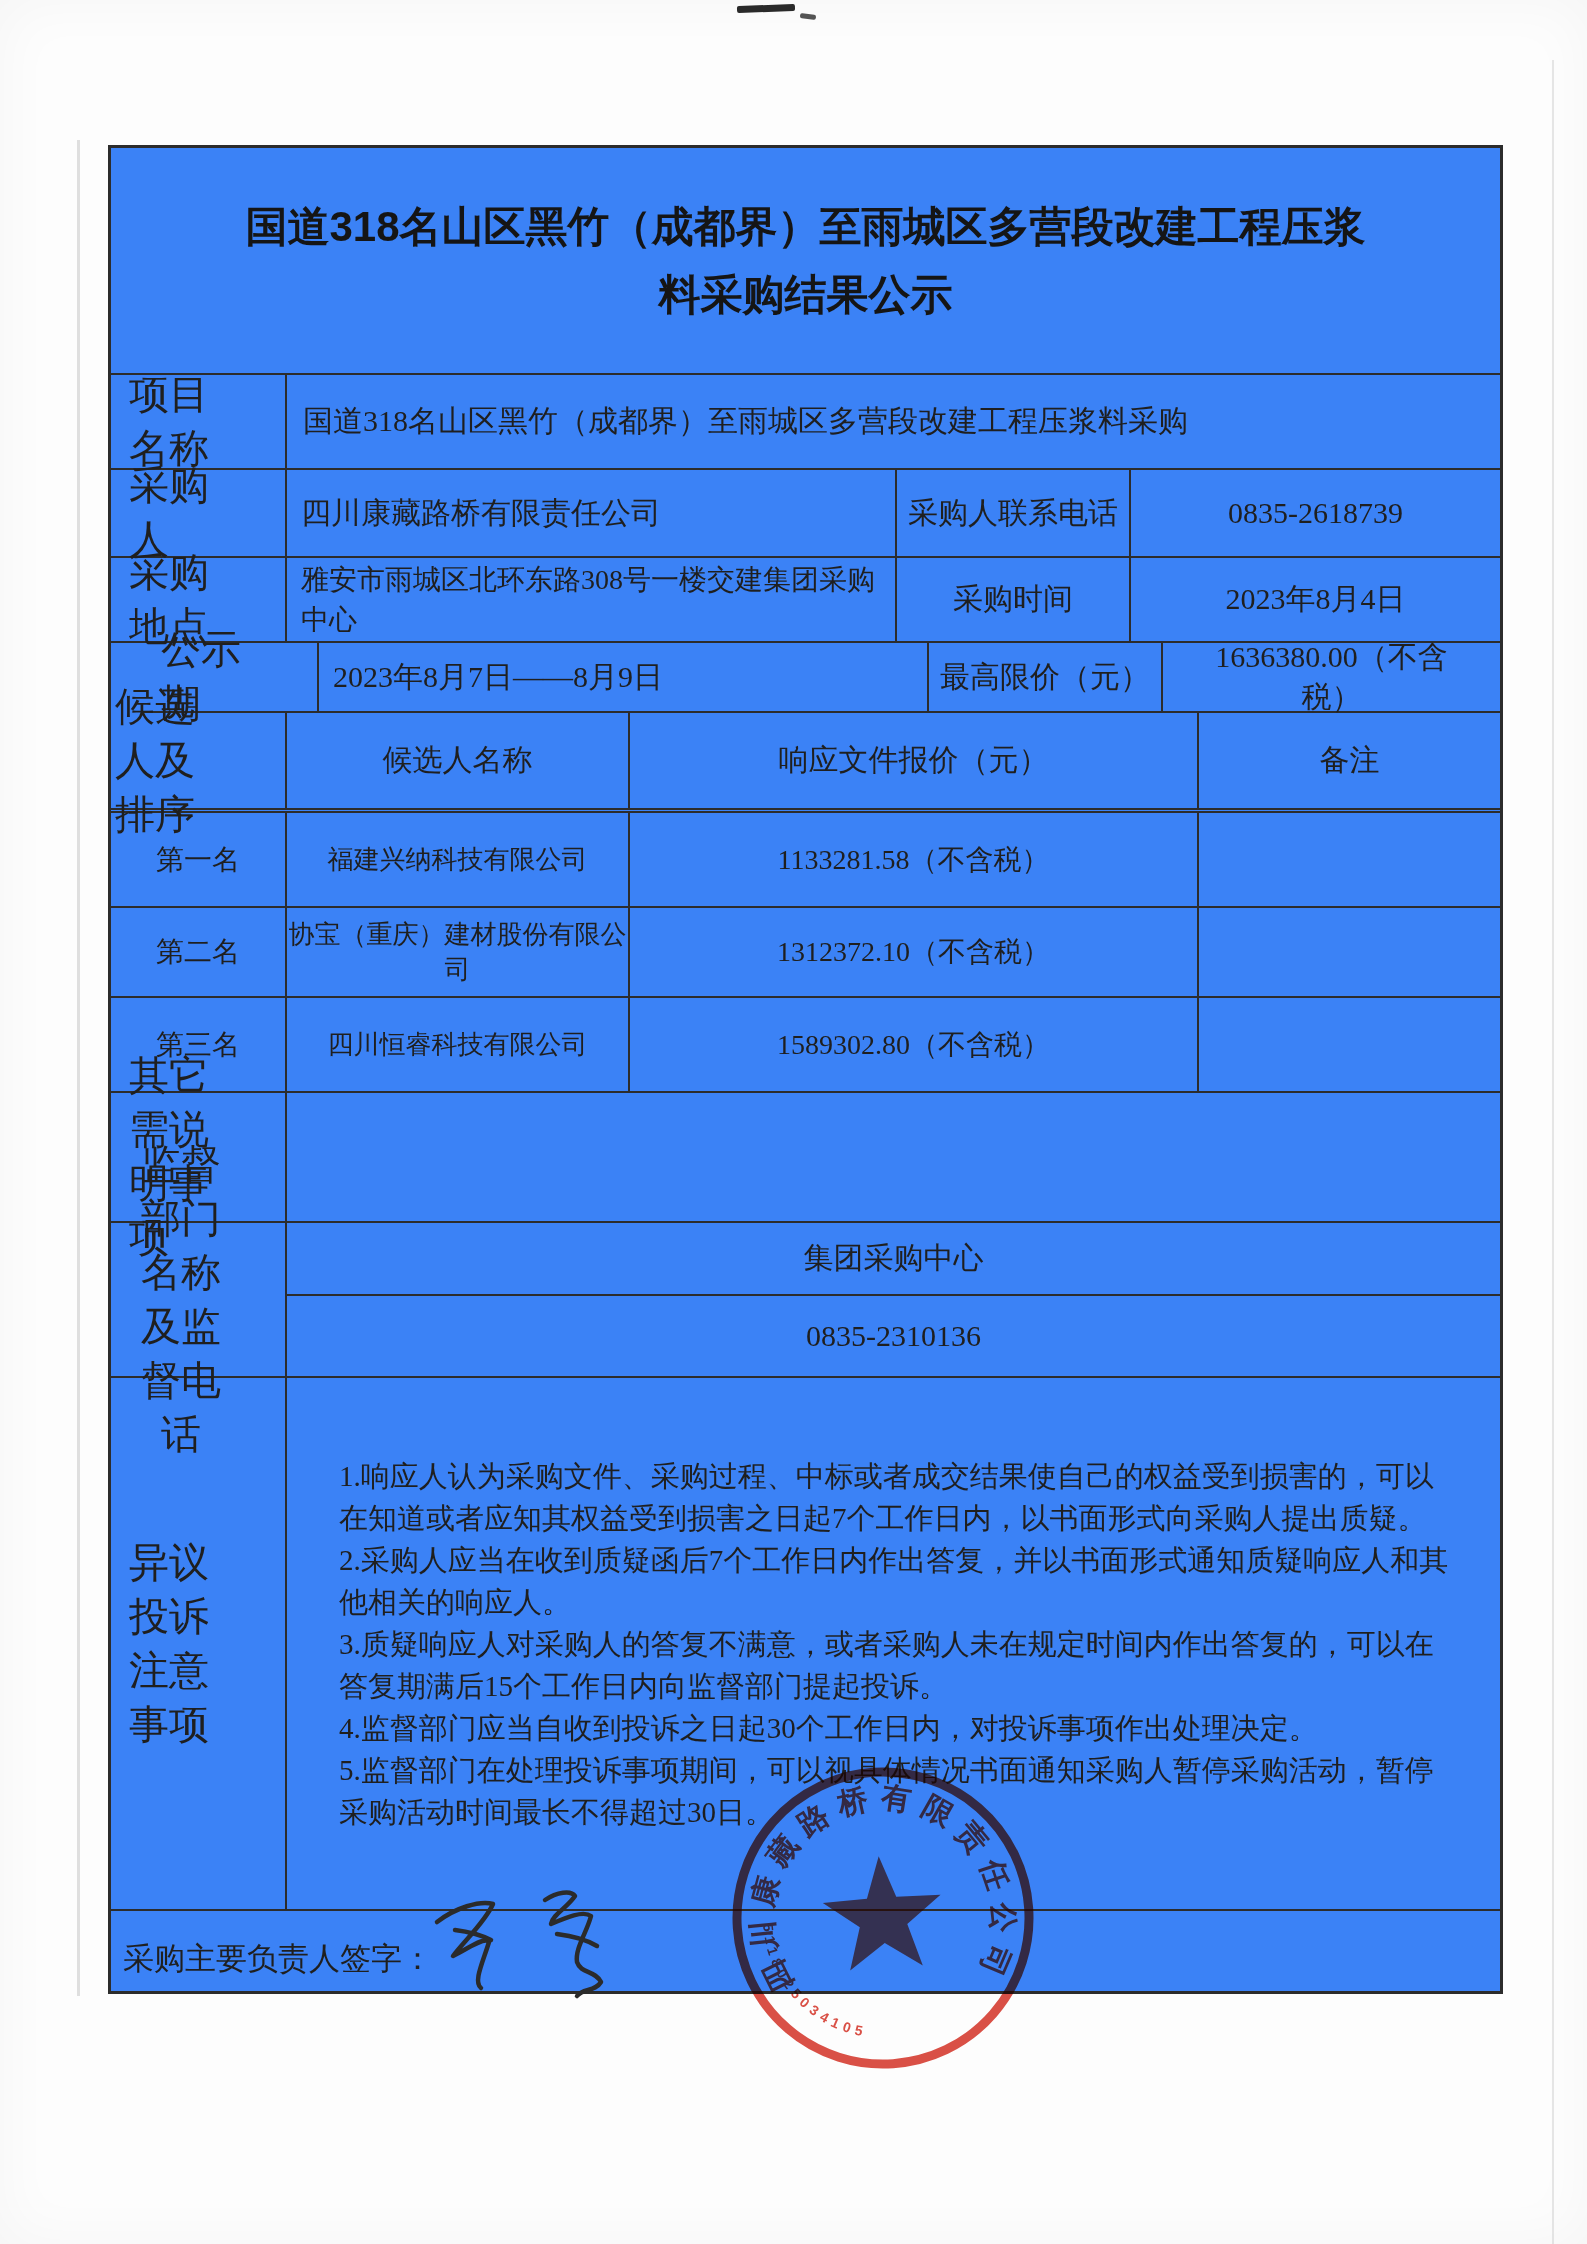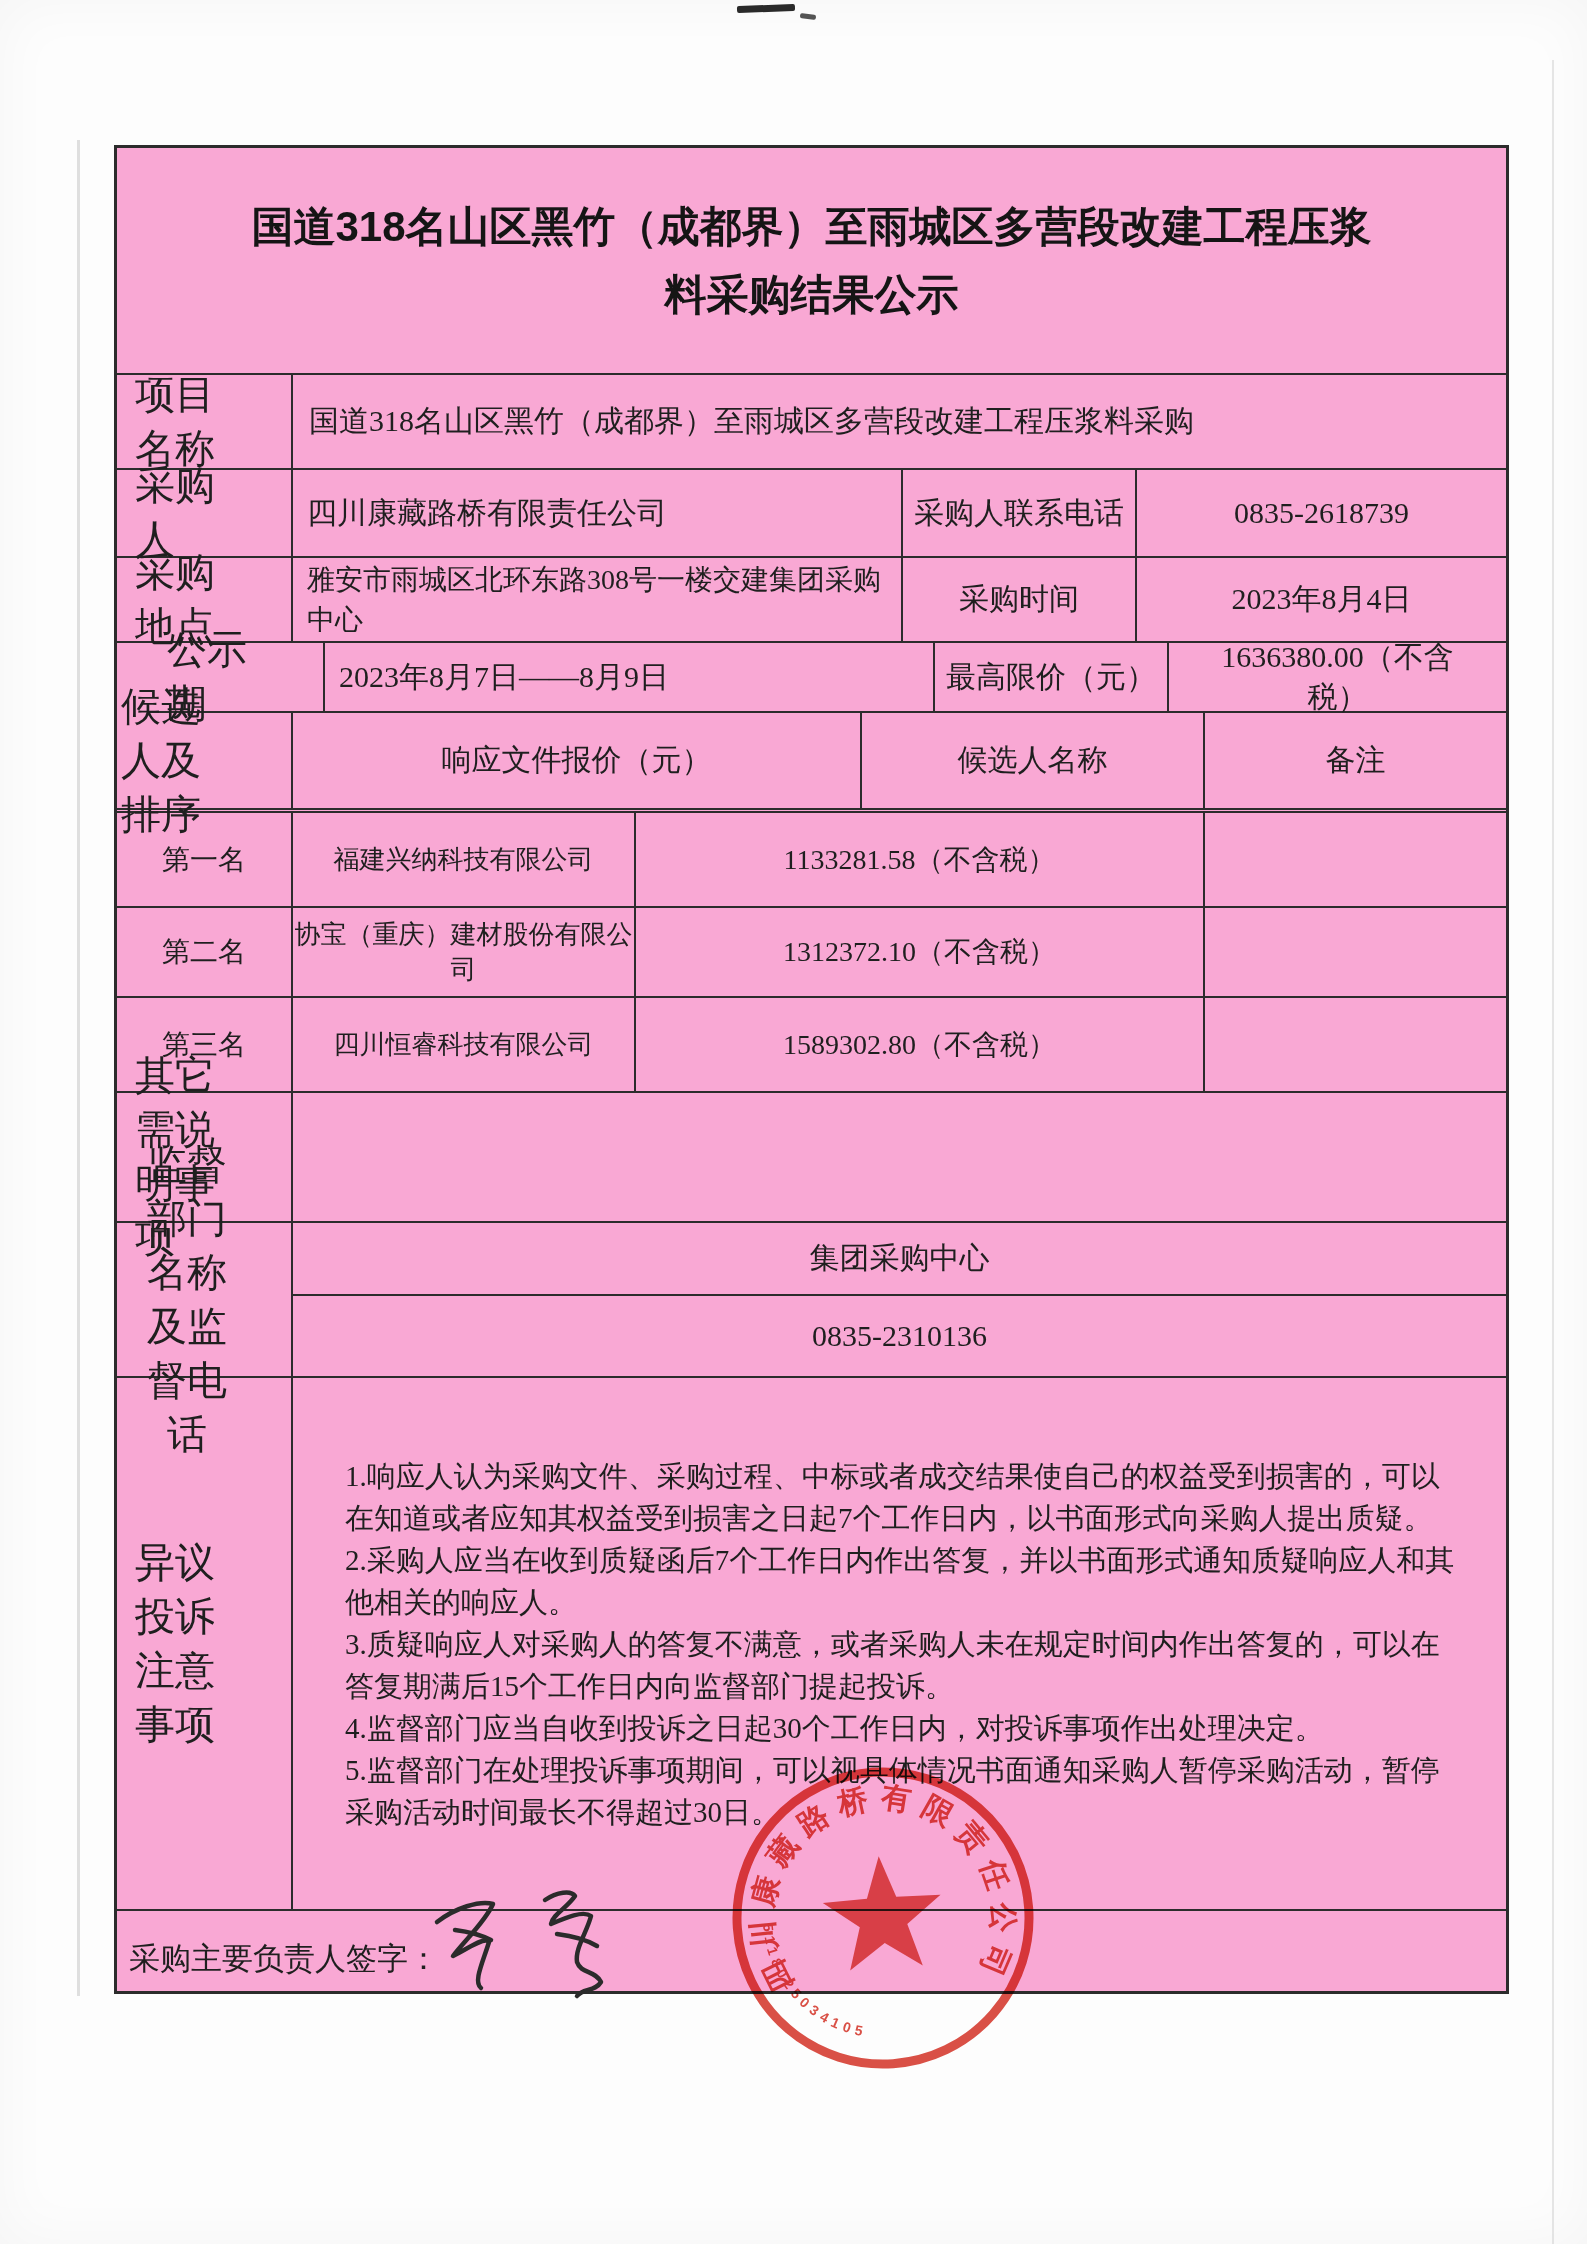--- a/index.html
+++ b/index.html
@@ -10,22 +10,22 @@
     overflow:hidden; box-shadow: inset 0 0 60px rgba(0,0,0,0.035);
   }
   .scan-edge { position:absolute; background:#bbb; }
   .edge-left  { left:77px; top:140px; width:3px; height:1856px; opacity:.45; }
   .edge-right { left:1552px; top:60px; width:2px; height:2184px; opacity:.35; }
   .artifact { position:absolute; background:#2a2a2a; border-radius:2px; }
   .a1 { left:737px; top:5px; width:58px; height:7px; transform:rotate(-2deg); }
   .a2 { left:800px; top:14px; width:16px; height:5px; transform:rotate(8deg); opacity:.8; }
 
   .table {
-    position:absolute; left:114px; top:145px; width:1395px; height:1849px;
-    border:3px solid #2c2c2c; background:#f9a8d4;
+    position:absolute; left:108px; top:145px; width:1395px; height:1849px;
+    border:3px solid #2c2c2c; background:#3b82f6;
   }
   .row { display:flex; border-bottom:2px solid #2c2c2c; }
   .row:last-child { border-bottom:none; }
   .cell { display:flex; align-items:center; }
   .vsep { border-right:2px solid #2c2c2c; }
 
   .title-row { height:227px; align-items:center; justify-content:center; }
   .doc-title {
     width:1150px; text-align:center; font-family:"Liberation Sans", sans-serif;
     font-weight:700; font-size:42px; line-height:1.6; color:#151515;
@@ -131,22 +131,22 @@
       <div class="cell c-v3 vsep">最高限价（元）</div>
       <div class="cell c-v4">
         <span class="wrapbox">1636380.00（不含税）</span>
       </div>
     </div>
 
     <div class="row r-cand-header">
       <div class="cell c-rank vsep">
         <span class="lbl">候选人及排序</span>
       </div>
+      <div class="cell c-name vsep hdr">候选人名称</div>
       <div class="cell c-price vsep hdr">响应文件报价（元）</div>
-      <div class="cell c-name vsep hdr">候选人名称</div>
       <div class="cell c-remark hdr">备注</div>
     </div>
 
     <div class="row r-cand">
       <div class="rank-cell vsep">第一名</div>
       <div class="cell c-name vsep">福建兴纳科技有限公司</div>
       <div class="cell c-price vsep">1133281.58（不含税）</div>
       <div class="cell c-remark"></div>
     </div>
 

